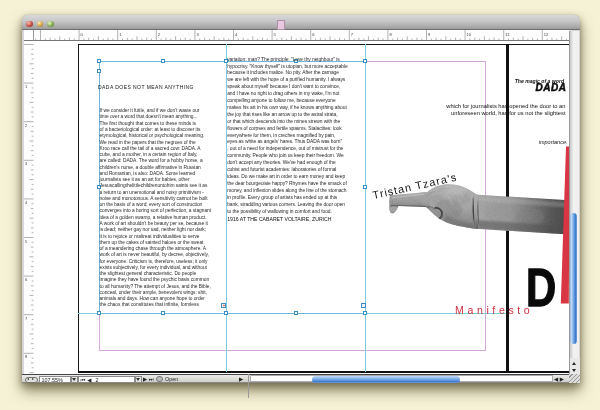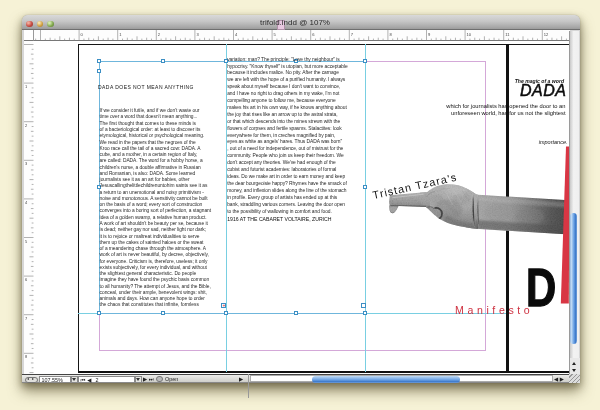--- a/index.html
+++ b/index.html
@@ -42,21 +42,21 @@
   
   .hdl{width:4px;height:4px;background:#fff;border:1px solid #3c8fc4;box-sizing:border-box;}
   
   .col{color:#2a2a2a;font-size:4.85px;line-height:6.26px;letter-spacing:0px;white-space:nowrap;}
   #headline{left:98px;top:83.6px;font-size:5px;letter-spacing:.45px;color:#111;}
   #colA{left:99.6px;top:108.2px;width:122px;letter-spacing:-.03px;}
   #colB{left:227.2px;top:56.6px;width:136px;font-size:4.92px;line-height:6.9px;letter-spacing:-.06px;}
   #cabaret{left:227.2px;top:216.2px;font-size:5.15px;color:#111;}
   
   #magic{left:430px;top:77.8px;width:134px;text-align:right;font-size:5.1px;font-style:italic;font-weight:bold;color:#111;}
-  #bigdada{left:430px;top:82px;width:136.5px;text-align:right;font-size:16px;font-weight:normal;font-style:italic;color:#0c0c0c;letter-spacing:.5px;-webkit-text-stroke:.5px #0c0c0c;}
+  #bigdada{left:430px;top:82px;width:136.5px;text-align:right;font-size:10px;font-weight:bold;font-style:italic;color:#0c0c0c;letter-spacing:.5px;-webkit-text-stroke:.5px #0c0c0c;}
   #journo{left:430px;top:103.2px;width:135.5px;text-align:right;font-size:5.75px;line-height:6.6px;color:#111;}
   #importan{left:470px;top:139px;width:97.5px;text-align:right;font-size:5.5px;font-style:italic;color:#111;}
   
   #tzara{left:373.5px;top:188.8px;font-size:10.8px;color:#101010;letter-spacing:1.05px;
          transform:rotate(-12.5deg);transform-origin:0 100%;}
   
   #bigD{left:526px;top:261px;font-size:53px;line-height:53px;font-weight:bold;color:#0a0a0a;
         transform:scaleX(.79);transform-origin:0 0;-webkit-text-stroke:1.3px #0a0a0a;}
   
   #manifesto{left:455px;top:303.5px;font-size:10.6px;color:#ce3140;letter-spacing:3.6px;}
@@ -73,21 +73,20 @@
   .sbtxt{font-size:5.4px;color:#222;}
 </style>
 </head>
 <body>
 <div id="win" class="abs">
   <div id="titlebar" class="abs"></div>
   <div id="orb-r" class="abs orb"></div>
   <div id="orb-y" class="abs orb"></div>
   <div id="orb-g" class="abs orb"></div>
   <div id="docicon" class="abs"></div>
-  <div id="title" class="abs">trifold.indd @ 107%</div>
 
   <div id="cornerbox" class="abs"></div>
   <div id="hruler" class="abs"></div>
   <div id="vruler" class="abs"></div>
 
   <div id="vp" class="abs">
     <div id="world" class="abs">
       <div id="pagespread" class="abs"></div>
       <div id="pageedge" class="abs"></div>
       <div id="margins" class="abs"></div>

